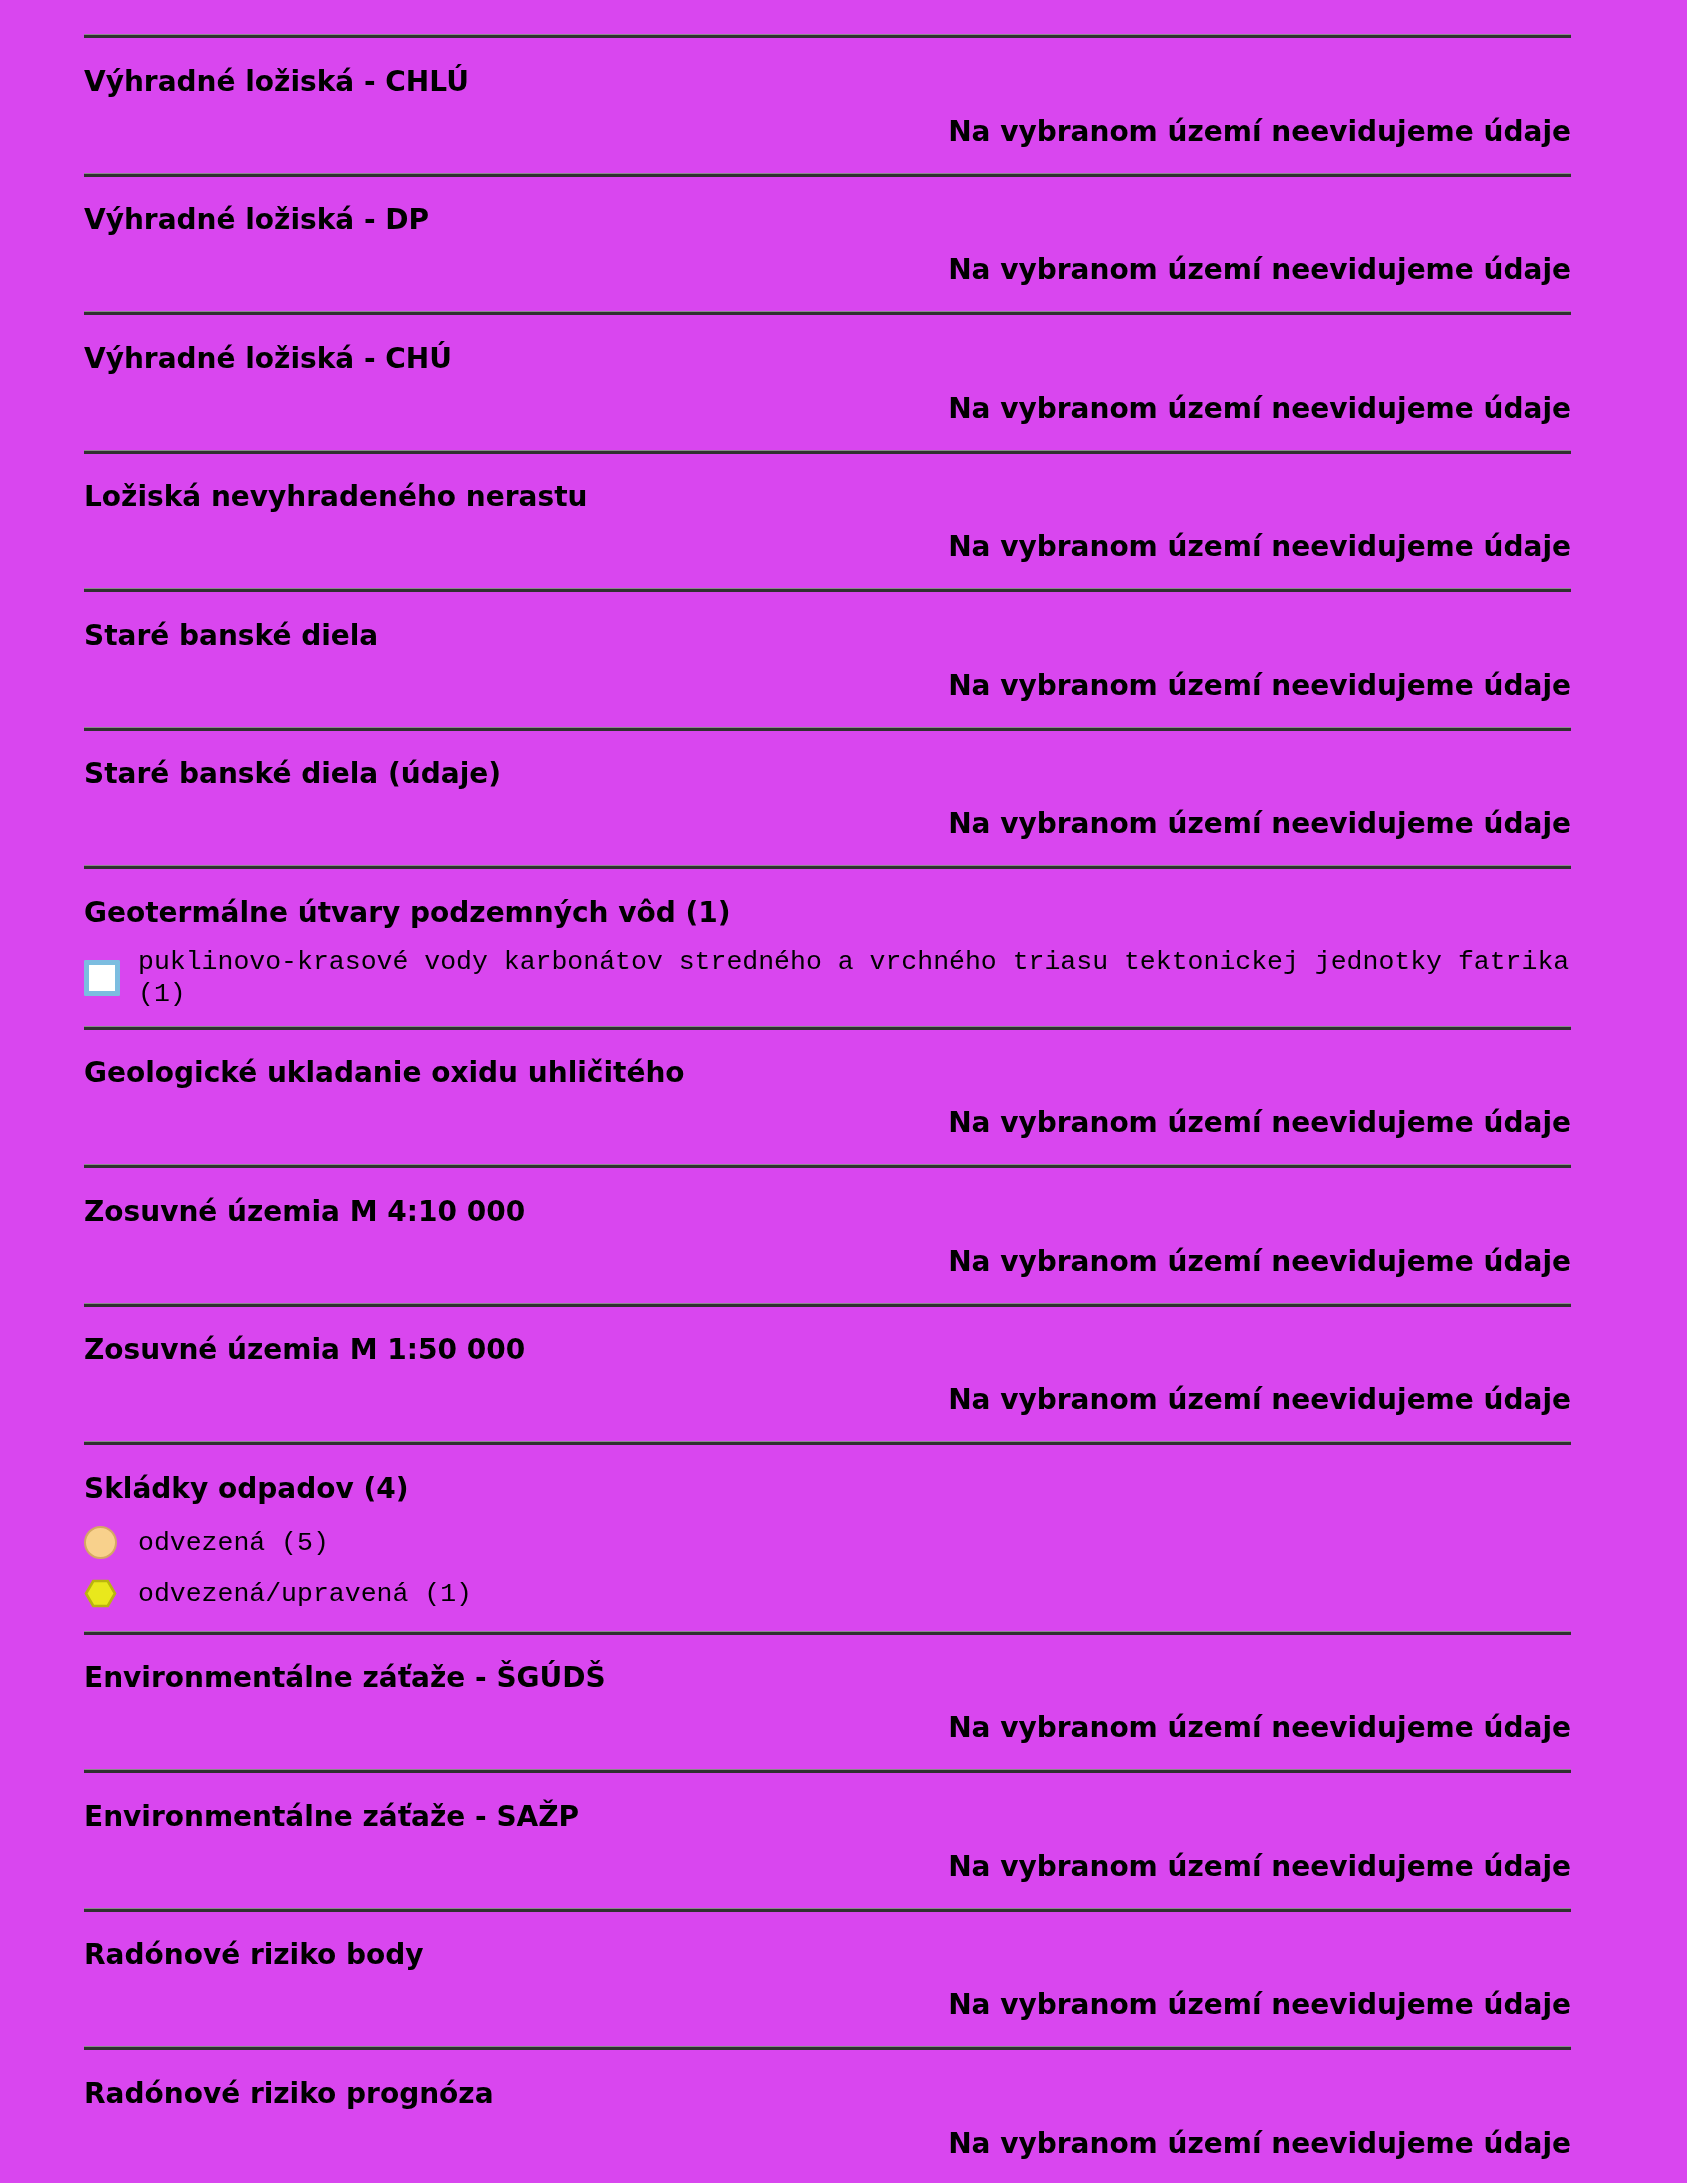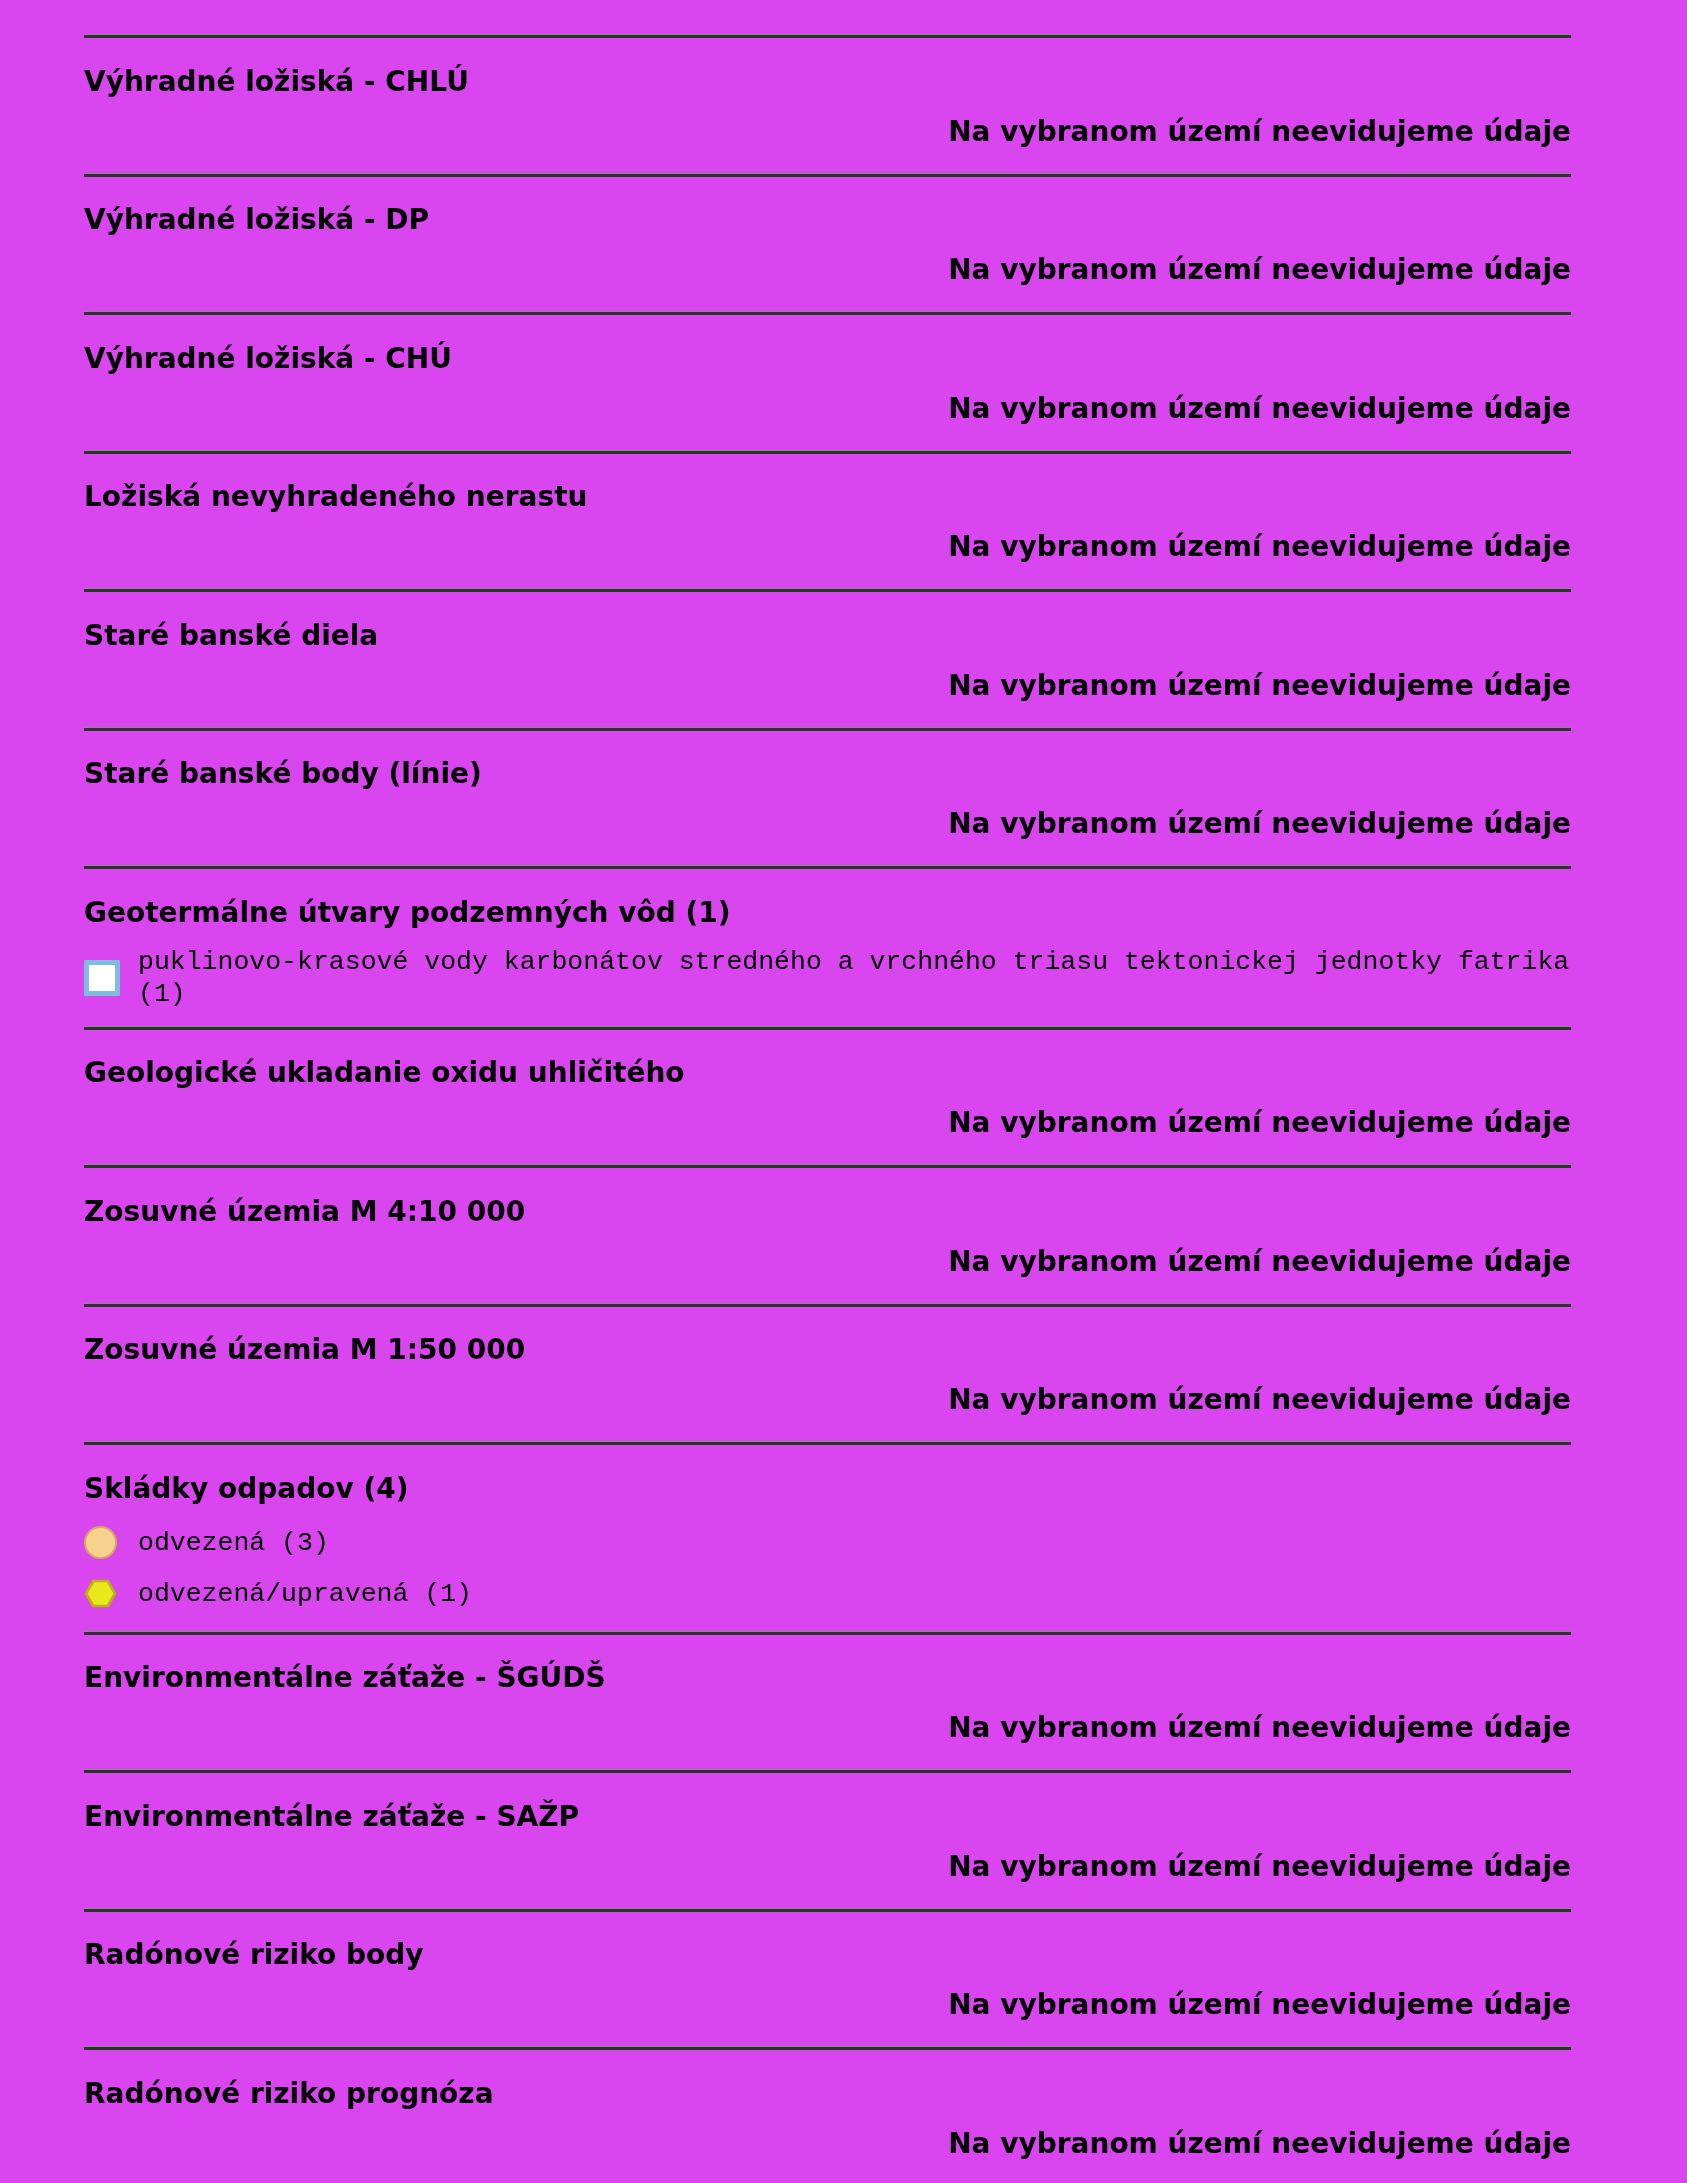--- a/index.html
+++ b/index.html
@@ -97,21 +97,21 @@
       <h2 class="sec-title">Ložiská nevyhradeného nerastu</h2>
       <p class="empty-text">Na vybranom území neevidujeme údaje</p>
     </section>
     <section class="layer-section">
       <div class="rule"></div>
       <h2 class="sec-title">Staré banské diela</h2>
       <p class="empty-text">Na vybranom území neevidujeme údaje</p>
     </section>
     <section class="layer-section">
       <div class="rule"></div>
-      <h2 class="sec-title">Staré banské body (línie)</h2>
+      <h2 class="sec-title">Staré banské diela (údaje)</h2>
       <p class="empty-text">Na vybranom území neevidujeme údaje</p>
     </section>
     <section class="layer-section">
       <div class="rule"></div>
       <h2 class="sec-title">Geotermálne útvary podzemných vôd (1)</h2>
       <div class="item-row">
         <span class="icon-slot">
           <span class="icon-square" style="background: rgb(255, 255, 255); border-color: rgb(124, 189, 224);"></span>
         </span>
         <span class="item-label">puklinovo-krasové vody karbonátov stredného a vrchného triasu tektonickej jednotky fatrika (1)</span>
@@ -132,21 +132,21 @@
       <h2 class="sec-title">Zosuvné územia M 1:50 000</h2>
       <p class="empty-text">Na vybranom území neevidujeme údaje</p>
     </section>
     <section class="layer-section">
       <div class="rule"></div>
       <h2 class="sec-title">Skládky odpadov (4)</h2>
       <div class="item-row">
         <span class="icon-slot">
           <span class="icon-circle" style="background: rgb(248, 209, 140); border-color: rgb(213, 169, 99);"></span>
         </span>
-        <span class="item-label">odvezená (3)</span>
+        <span class="item-label">odvezená (5)</span>
       </div>
       <div class="item-row">
         <span class="icon-slot">
           <svg class="icon-hexagon" viewBox="0 0 50 44">
             <polygon points="14,3 36,3 47,22 36,41 14,41 3,22" fill="#e9e81c" stroke="#b9b50e" stroke-width="4"></polygon>
           </svg>
         </span>
         <span class="item-label">odvezená/upravená (1)</span>
       </div>
     </section>

